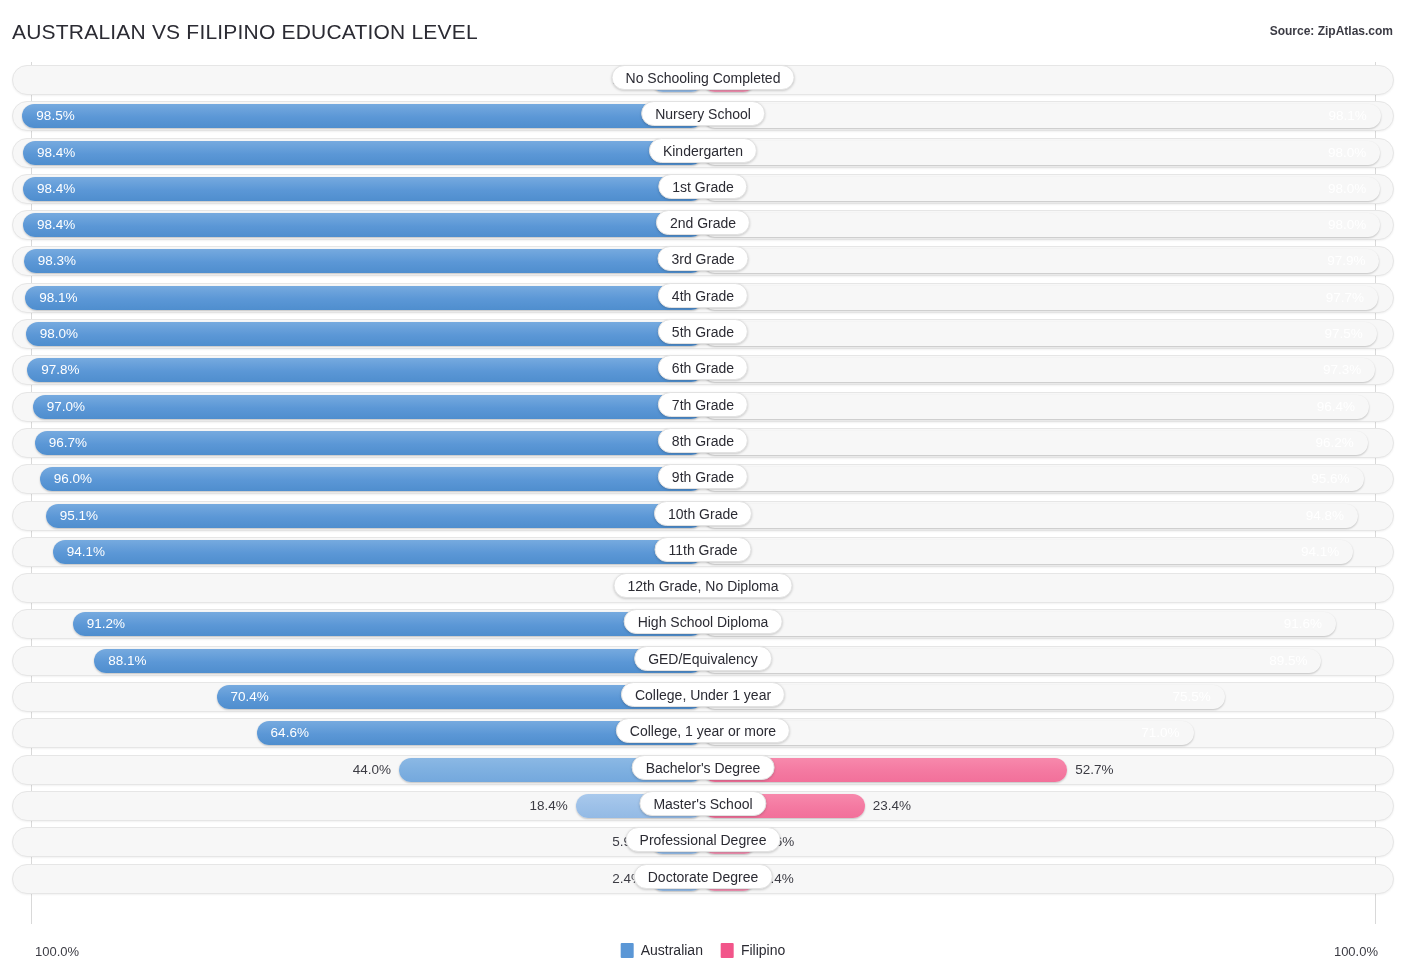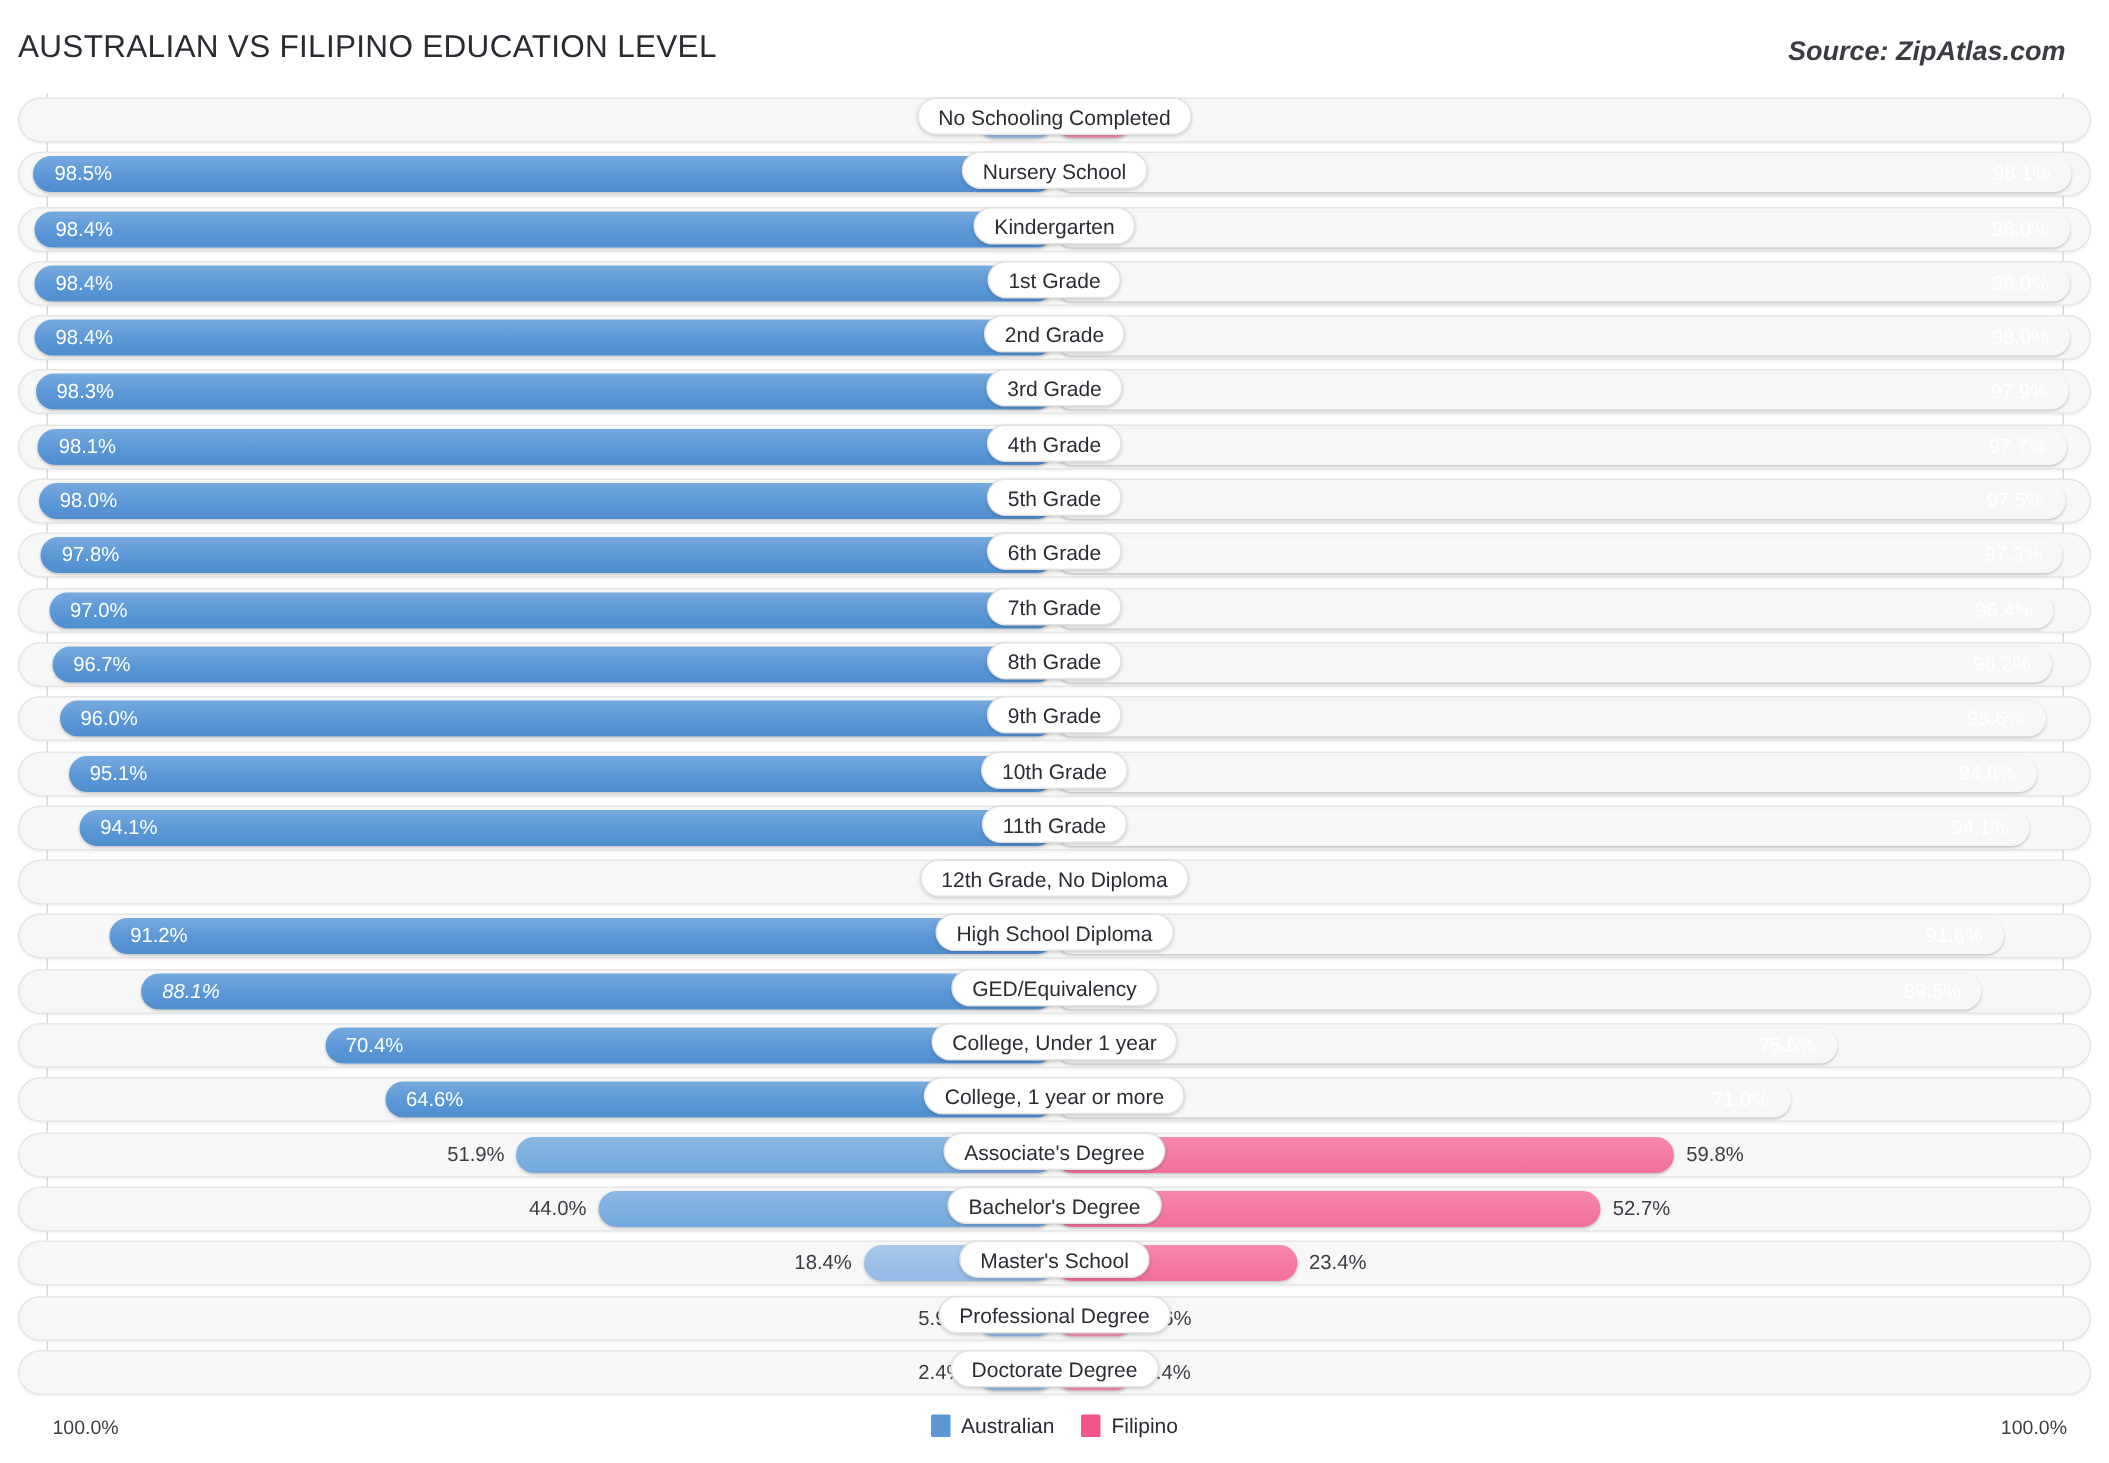--- a/index.html
+++ b/index.html
@@ -25,23 +25,22 @@
     position: absolute;
     left: 12px; top: 20px;
     font-size: 21px;
     letter-spacing: .2px;
     color: #2b2b33;
     font-weight: 400;
     white-space: nowrap;
   }
   .source {
     position: absolute;
-    right: 29px; top: 24px;
-    font-size: 18px;
-    font-style: italic;
+    right: 13px; top: 24px;
+    font-size: 12px;
     font-weight: bold;
     color: #3b3b44;
     white-space: nowrap;
   }
 
   
   .chart {
     position: absolute;
     left: 0; top: 62px;
     width: 1406px;
@@ -342,21 +341,21 @@
             <div class="val inside l" style="right: auto; left: calc(50% - 616.192px); text-align: left;">91.2%</div>
             <div class="val inside r" style="right: calc(50% - 618.956px); text-align: right;">91.6%</div>
           </div>
           <div class="pill">High School Diploma</div>
         </div>
         <div class="row">
           <div class="track"></div>
           <div class="barwrap">
             <div class="bar left blue" style="width: 608.771px;"></div>
             <div class="bar right pink" style="width: 618.445px;"></div>
-            <div class="val inside l" style="right: auto; left: calc(50% - 594.771px); text-align: center; font-style: italic;">88.1%</div>
+            <div class="val inside l" style="right: auto; left: calc(50% - 594.771px); text-align: center;">88.1%</div>
             <div class="val inside r" style="right: calc(50% - 604.445px); text-align: right;">89.5%</div>
           </div>
           <div class="pill">GED/Equivalency</div>
         </div>
         <div class="row">
           <div class="track"></div>
           <div class="barwrap">
             <div class="bar left blue" style="width: 486.464px;"></div>
             <div class="bar right pink" style="width: 521.705px;"></div>
             <div class="val inside l" style="right: auto; left: calc(50% - 472.464px); text-align: center;">70.4%</div>
@@ -366,30 +365,20 @@
         </div>
         <div class="row">
           <div class="track"></div>
           <div class="barwrap">
             <div class="bar left blue" style="width: 446.386px;"></div>
             <div class="bar right pink" style="width: 490.61px;"></div>
             <div class="val inside l" style="right: auto; left: calc(50% - 432.386px); text-align: left;">64.6%</div>
             <div class="val inside r" style="right: calc(50% - 476.61px); text-align: right;">71.0%</div>
           </div>
           <div class="pill">College, 1 year or more</div>
-        </div>
-        <div class="row">
-          <div class="track"></div>
-          <div class="barwrap">
-            <div class="bar left blue-mid" style="width: 358.629px;"></div>
-            <div class="bar right pink-mid" style="width: 413.218px;"></div>
-            <div class="val outside r" style="right: calc(50% + 366.629px);">51.9%</div>
-            <div class="val outside l" style="left: calc(50% + 421.218px);">59.8%</div>
-          </div>
-          <div class="pill">Associate's Degree</div>
         </div>
         <div class="row">
           <div class="track"></div>
           <div class="barwrap">
             <div class="bar left blue-mid" style="width: 304.04px;"></div>
             <div class="bar right pink-mid" style="width: 364.157px;"></div>
             <div class="val outside r" style="right: calc(50% + 312.04px);">44.0%</div>
             <div class="val outside l" style="left: calc(50% + 372.157px);">52.7%</div>
           </div>
           <div class="pill">Bachelor's Degree</div>

